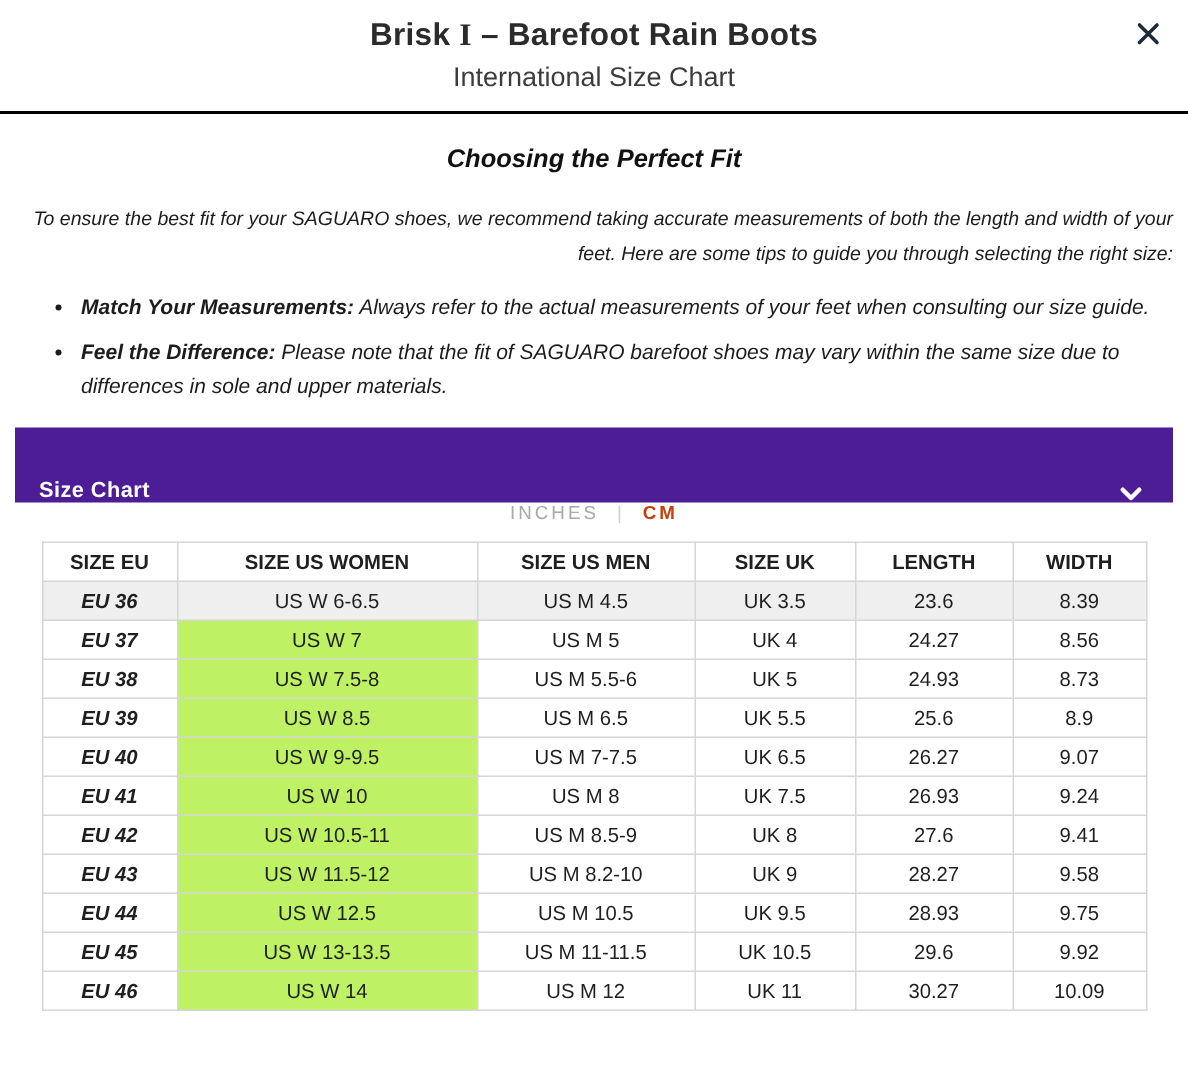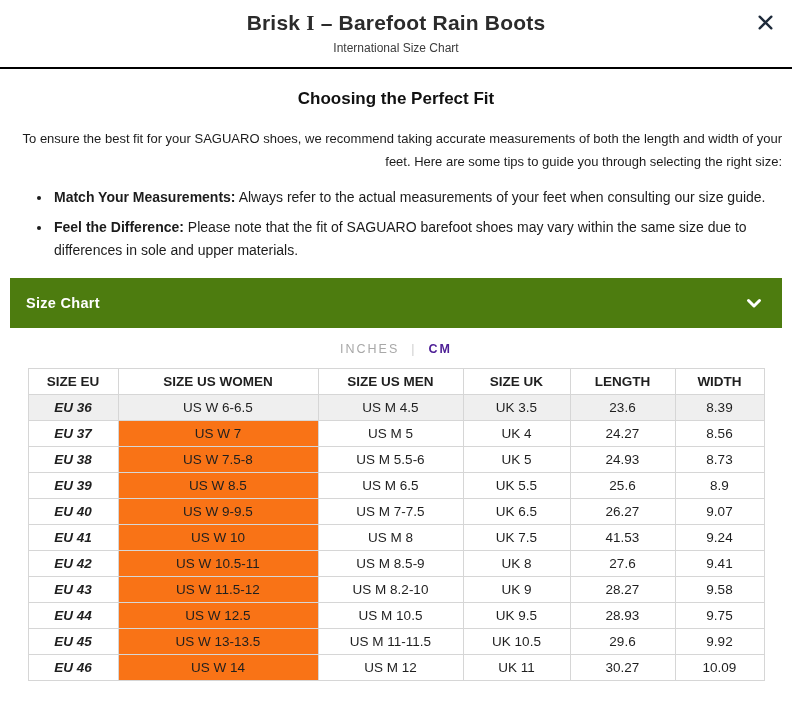--- a/index.html
+++ b/index.html
@@ -21,35 +21,35 @@
     border-bottom: 2px solid #000000;
   }
   .modal-title {
     font-size: 21px;
     font-weight: bold;
     color: #2b2b2b;
     letter-spacing: 0.2px;
   }
   .modal-title .numeral { font-family: "Liberation Serif", serif; }
   .modal-subtitle {
-    font-size: 12px;
+    font-size: 18px;
     color: #3c3c3c;
     margin-top: 5px;
   }
   .close-btn {
     position: absolute;
     top: 11px; right: 16px;
     width: 22px; height: 22px;
     background: none; border: none; padding: 2px;
     cursor: pointer;
     display: flex; align-items: center; justify-content: center;
   }
 
   
-  .content { padding: 0 10px; }
+  .content { padding: 0 10px; font-style: italic; }
   .section-heading {
     text-align: center;
     font-size: 17px;
     font-weight: bold;
     color: #111111;
     margin: 20px 0 0;
   }
   .intro-paragraph {
     font-size: 13px;
     line-height: 23px;
@@ -71,68 +71,68 @@
   .closing-paragraph {
     font-size: 13px;
     line-height: 23px;
     margin-top: 2px;
   }
 
   
   .accordion {
     margin: 16px 10px 0;
     height: 50px;
-    background: #4d7c0f;
+    background: #4c1d95;
     display: flex;
-    align-items: center;
+    align-items: flex-end;
     justify-content: space-between;
     padding: 0 20px 0 16px;
     cursor: pointer;
   }
   .accordion-label {
     color: #ffffff;
     font-weight: bold;
     font-size: 14.5px;
     letter-spacing: 0.3px;
   }
   .chevron { display: flex; align-items: center; }
 
   
   .unit-toggle {
     display: flex;
     justify-content: center;
     align-items: center;
     gap: 12px;
-    margin-top: 14px;
+    margin-top: 0;
     font-size: 12.5px;
     letter-spacing: 2px;
   }
   .unit-inches { color: #a8a8a8; font-weight: 500; cursor: pointer; }
   .unit-divider { color: #cfcfcf; font-weight: 300; }
-  .unit-cm { color: #4c1d95; font-weight: bold; cursor: pointer; }
+  .unit-cm { color: #c2410c; font-weight: bold; cursor: pointer; }
 
   
   table.size-table {
     border-collapse: collapse;
     table-layout: fixed;
     width: 736px;
     margin: 12px auto 0;
   }
   .size-table th, .size-table td {
     border: 1px solid #d6d6d6;
     text-align: center;
     font-size: 13.5px;
     padding: 4px 2px;
     height: 26px;
     color: #1f1f1f;
     background: #ffffff;
   }
   .size-table th { font-weight: bold; }
   .size-table td:first-child { font-weight: bold; font-style: italic; }
-  .size-table td:nth-child(2) { background: #f97316; }
+  .size-table td:nth-child(2) { background: #bef264; }
   .size-table tr.highlight td { background: #efefef; }
 </style>
 </head>
 <body>
 
 <div class="modal-header">
   <div class="modal-title"><span>Brisk</span> <span class="numeral">I</span> <span>– Barefoot Rain Boots</span></div>
   <div class="modal-subtitle">International Size Chart</div>
   <button class="close-btn">
     <span style="display:flex;">
@@ -228,21 +228,21 @@
       <td>US M 7-7.5</td>
       <td>UK 6.5</td>
       <td>26.27</td>
       <td>9.07</td>
     </tr>
     <tr>
       <td>EU 41</td>
       <td>US W 10</td>
       <td>US M 8</td>
       <td>UK 7.5</td>
-      <td>41.53</td>
+      <td>26.93</td>
       <td>9.24</td>
     </tr>
     <tr>
       <td>EU 42</td>
       <td>US W 10.5-11</td>
       <td>US M 8.5-9</td>
       <td>UK 8</td>
       <td>27.6</td>
       <td>9.41</td>
     </tr>

